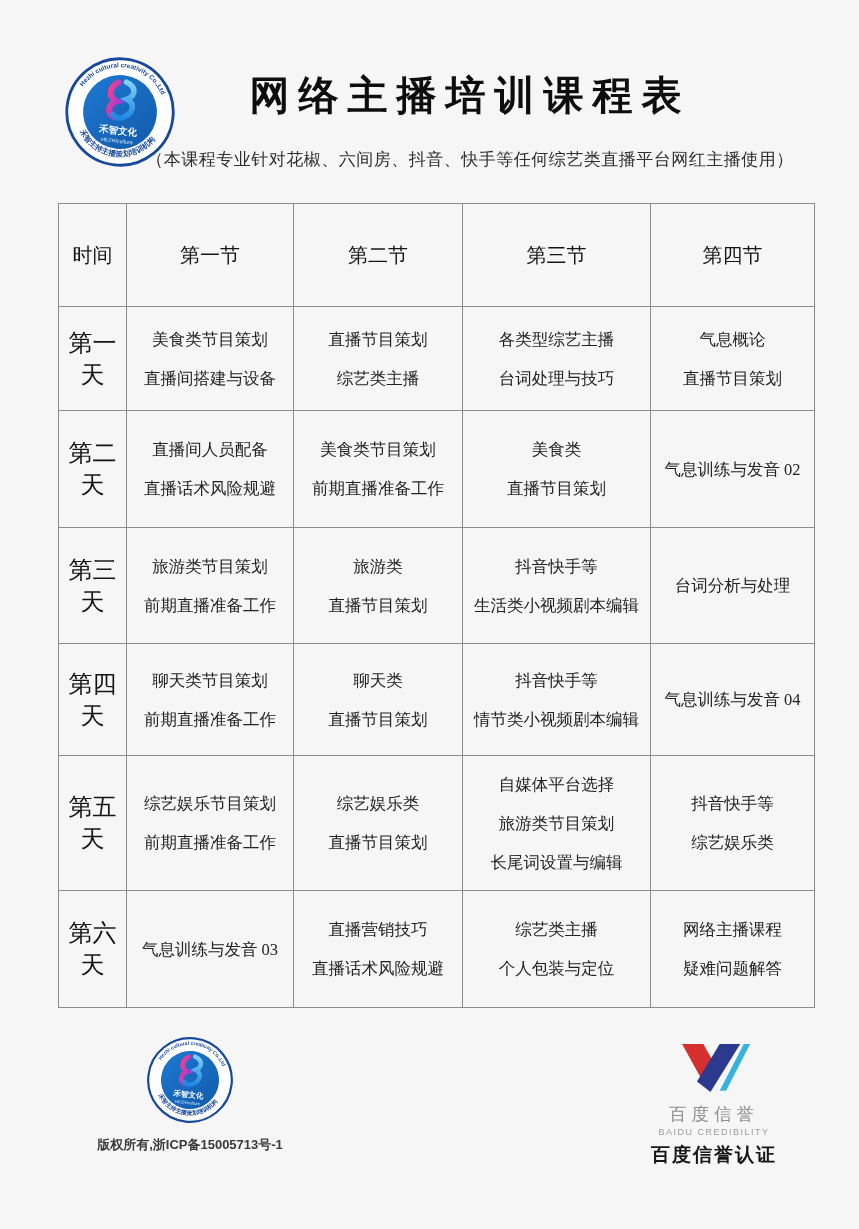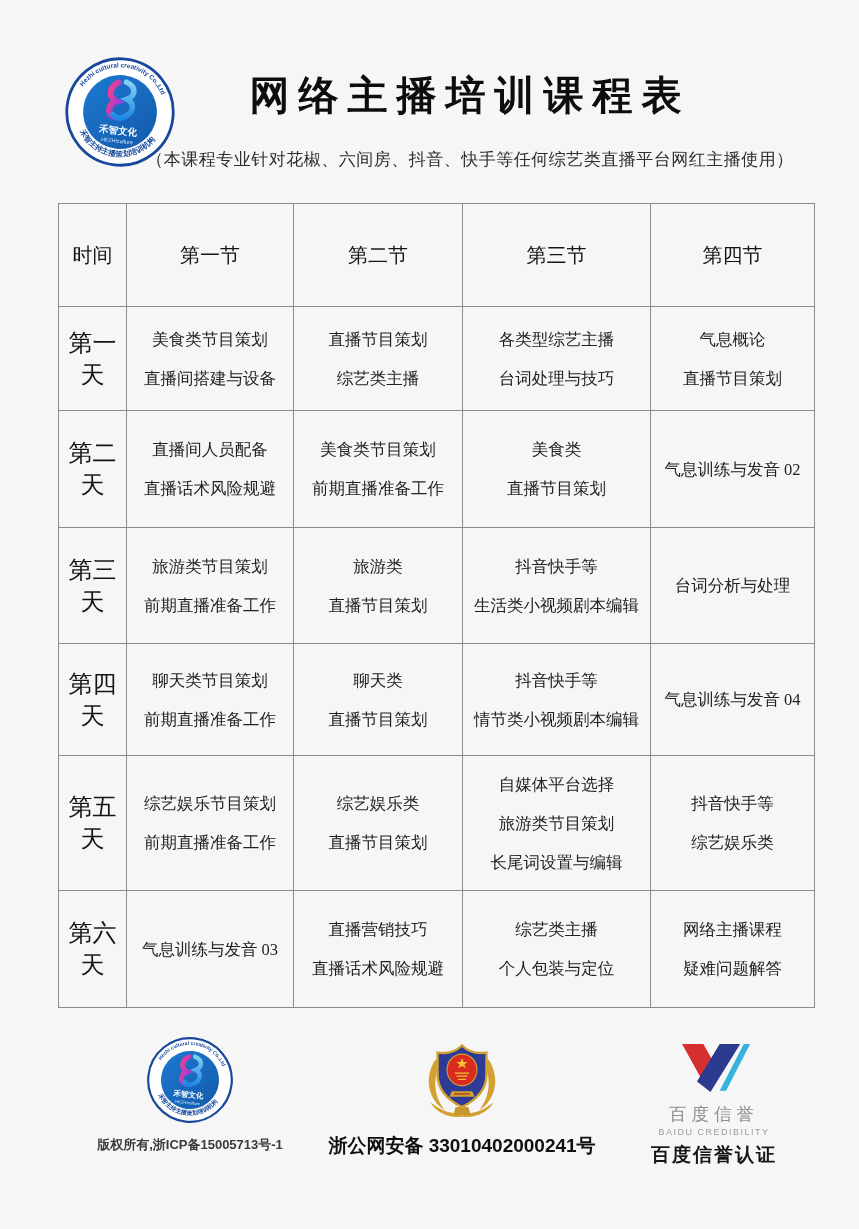--- a/index.html
+++ b/index.html
@@ -281,41 +281,20 @@
           <path d="M92,48 C76,58 76,76 92,82 C78,88 76,104 90,110" fill="none" stroke="url(#pinkG-b)" stroke-width="11" stroke-linecap="round"></path>
           <path d="M106,46 C124,52 126,68 110,76 C126,82 124,100 108,108 C100,113 92,111 88,106" fill="none" stroke="url(#cyanG-b)" stroke-width="10" stroke-linecap="round"></path>
           <text x="100" y="139" text-anchor="middle" fill="#ffffff" font-size="17" font-weight="700">禾智文化</text>
           <text x="100" y="155" text-anchor="middle" fill="#cfe6ff" font-size="9.5" font-family="Liberation Sans, DejaVu Sans, sans-serif">HEZHIculture</text>
         </g>
       </svg>
     </div>
     <div class="copyright-text">版权所有,浙ICP备15005713号-1</div>
   </div>
 
-  <div class="footer-block fb-police">
-    <div class="badge-wrap">
-      <svg viewBox="0 0 100 104">
-
-        <path d="M16,30 C2,52 6,80 28,94 C14,76 12,52 24,32 Z" fill="#d4a032"></path>
-        <path d="M84,30 C98,52 94,80 72,94 C86,76 88,52 76,32 Z" fill="#d4a032"></path>
-        <path d="M10,84 C24,96 40,100 50,97 C60,100 76,96 90,84 C82,99 62,105 50,102 C38,105 18,99 10,84 Z" fill="#d4a032"></path>
-        <path d="M42,90 L58,90 L61,100 L39,100 Z" fill="#c8962e"></path>
-
-        <path d="M50,12 C57,19 68,23 81,21 L81,49 C81,67 68,81 50,90 C32,81 19,67 19,49 L19,21 C32,23 43,19 50,12 Z" fill="#2d3a96" stroke="#d4a032" stroke-width="3"></path>
-
-        <ellipse cx="50" cy="43" rx="19" ry="20" fill="#d92b1f" stroke="#d4a032" stroke-width="1.4"></ellipse>
-        <path d="M50,28 L52,33 L57,33 L53,36 L55,41 L50,38 L45,41 L47,36 L43,33 L48,33 Z" fill="#f2c230"></path>
-        <path d="M41,47 H59 M43,51 H57 M45,55 H55" stroke="#f2c230" stroke-width="1.6" fill="none"></path>
-
-        <path d="M37,70 L63,70 L66,77 L34,77 Z" fill="#d4a032"></path>
-        <path d="M40,73.5 H60" stroke="#a33515" stroke-width="1.6"></path>
-      </svg>
-    </div>
-    <div class="police-text">浙公网安备 33010402000241号</div>
-  </div>
 
   <div class="footer-block fb-baidu">
     <div class="baidu-v-wrap">
       <svg viewBox="0 0 110 76">
         <polygon points="10,4 40,4 60,40 44,66" fill="#d62f2f"></polygon>
         <polygon points="63,4 92,4 50,72 31,57" fill="#2b3a8f"></polygon>
         <polygon points="97,4 106,4 72,70 63,70" fill="#35b3dc"></polygon>
       </svg>
     </div>
     <div class="baidu-cn">百度信誉</div>

